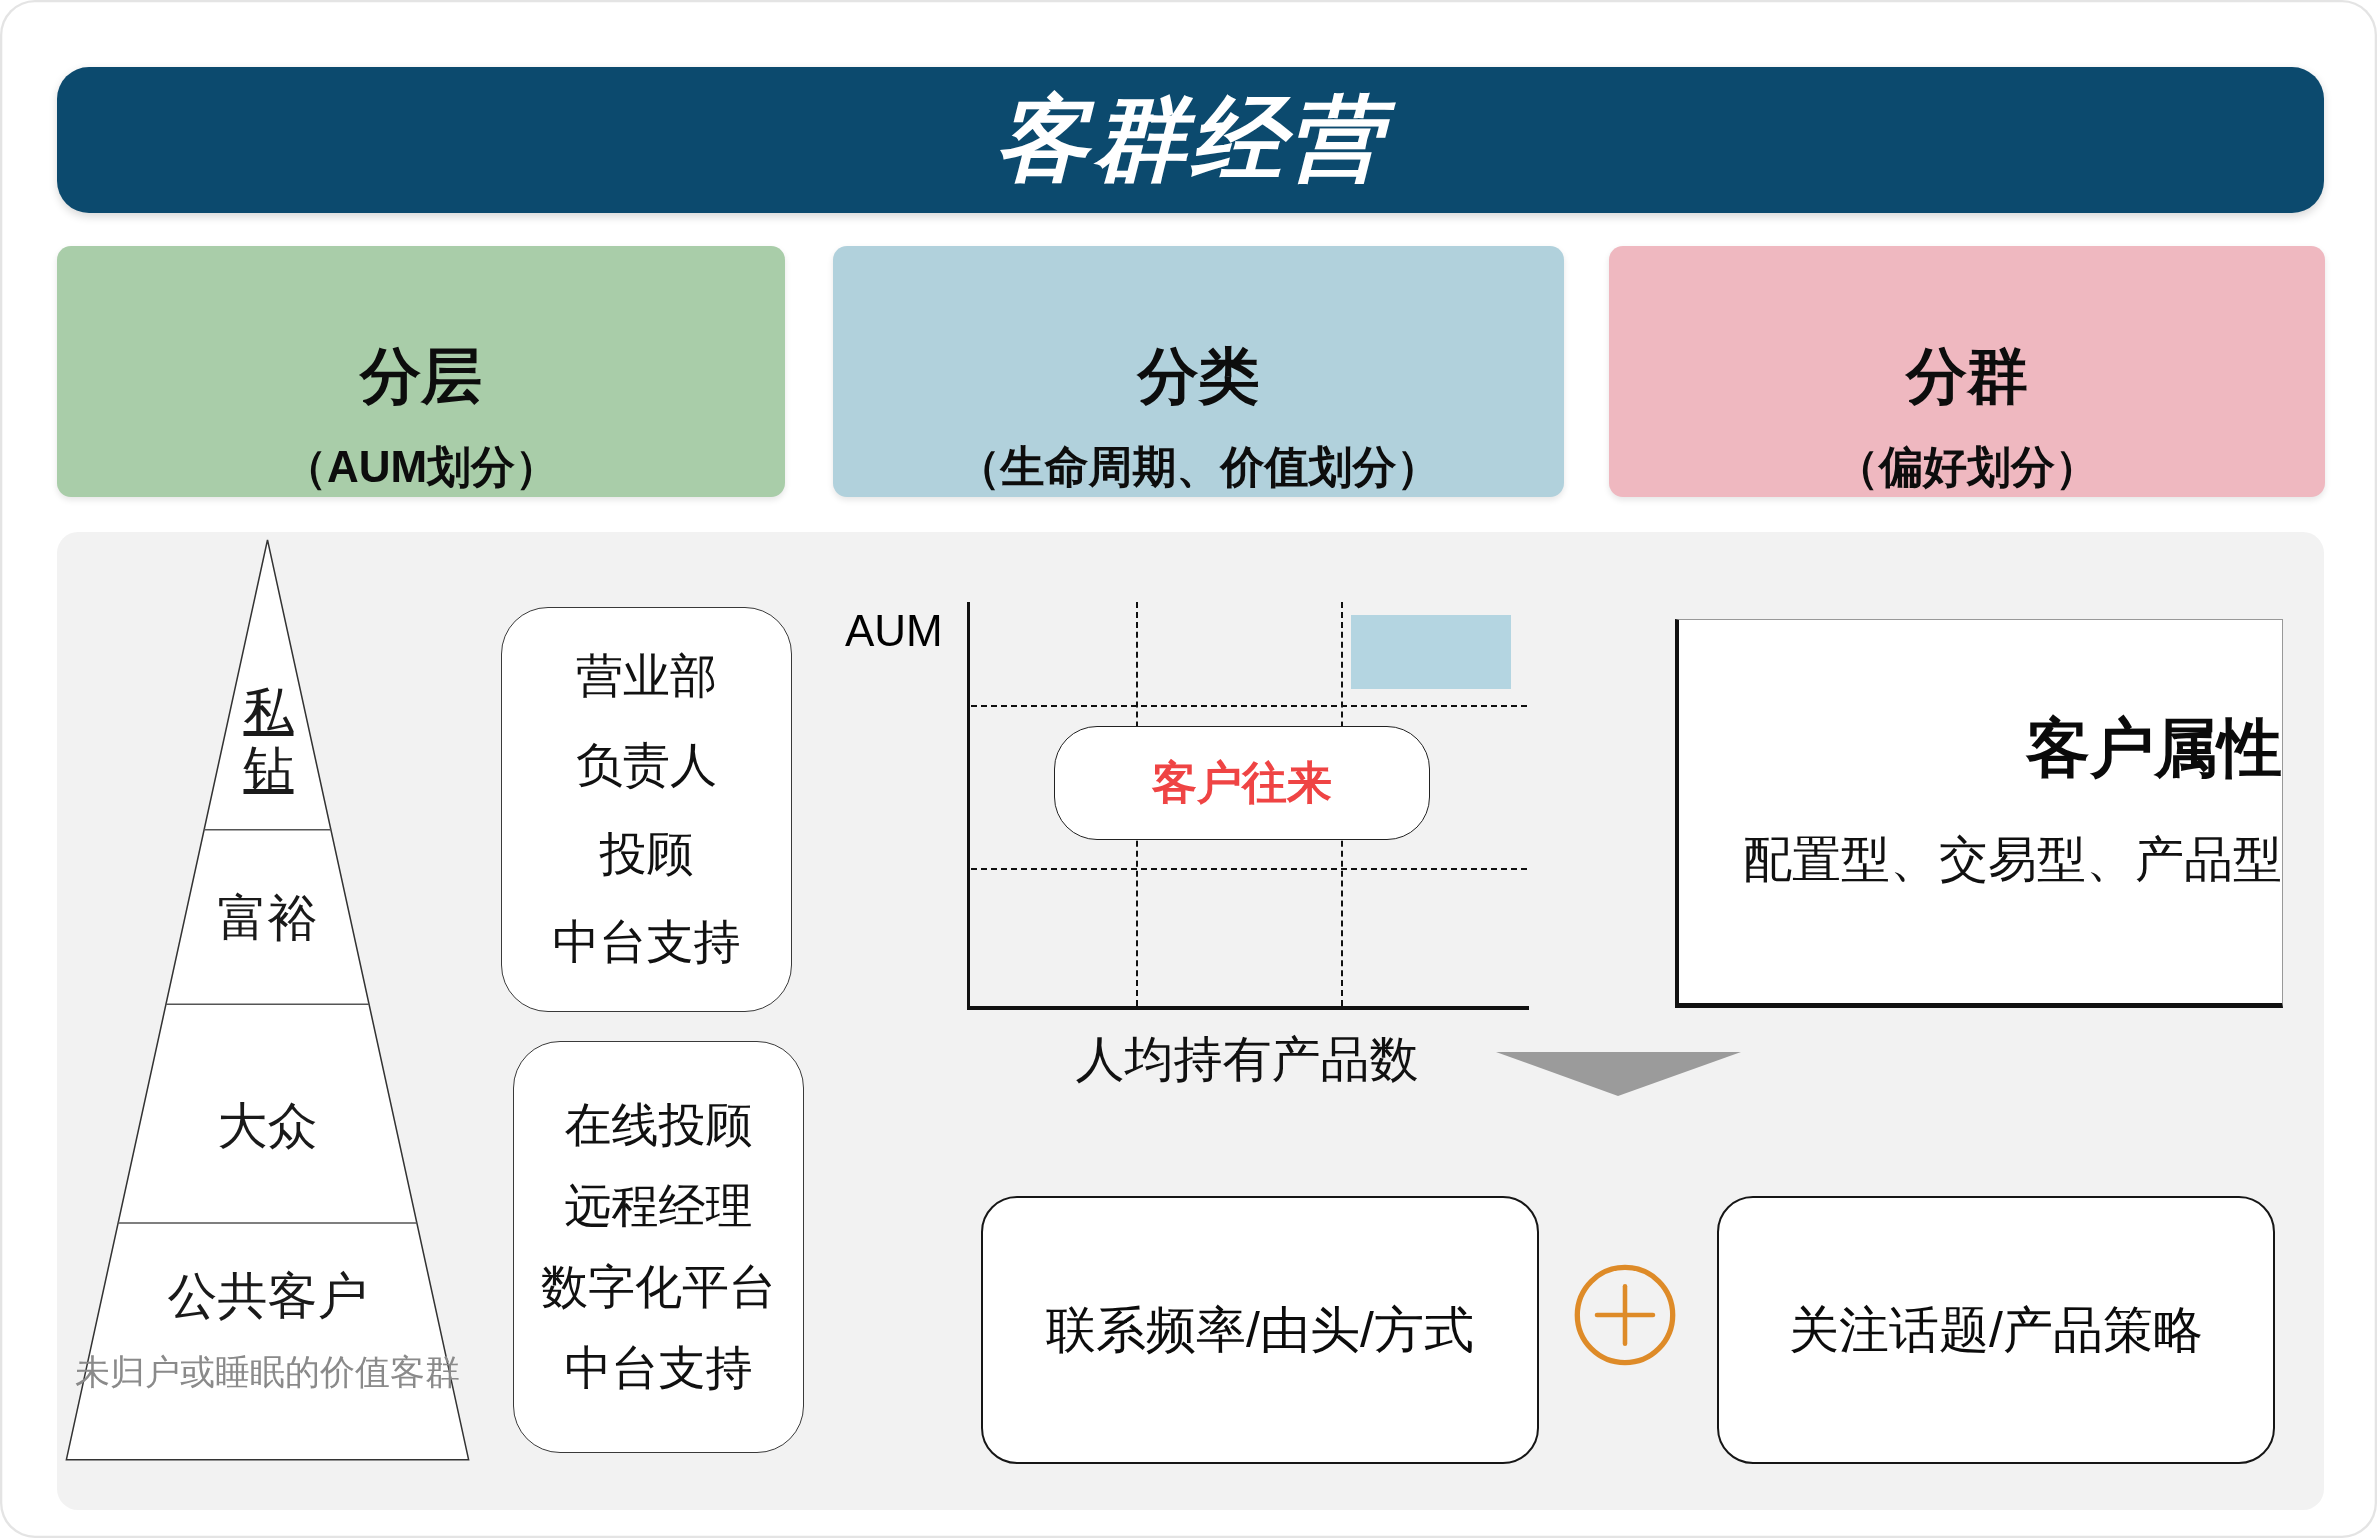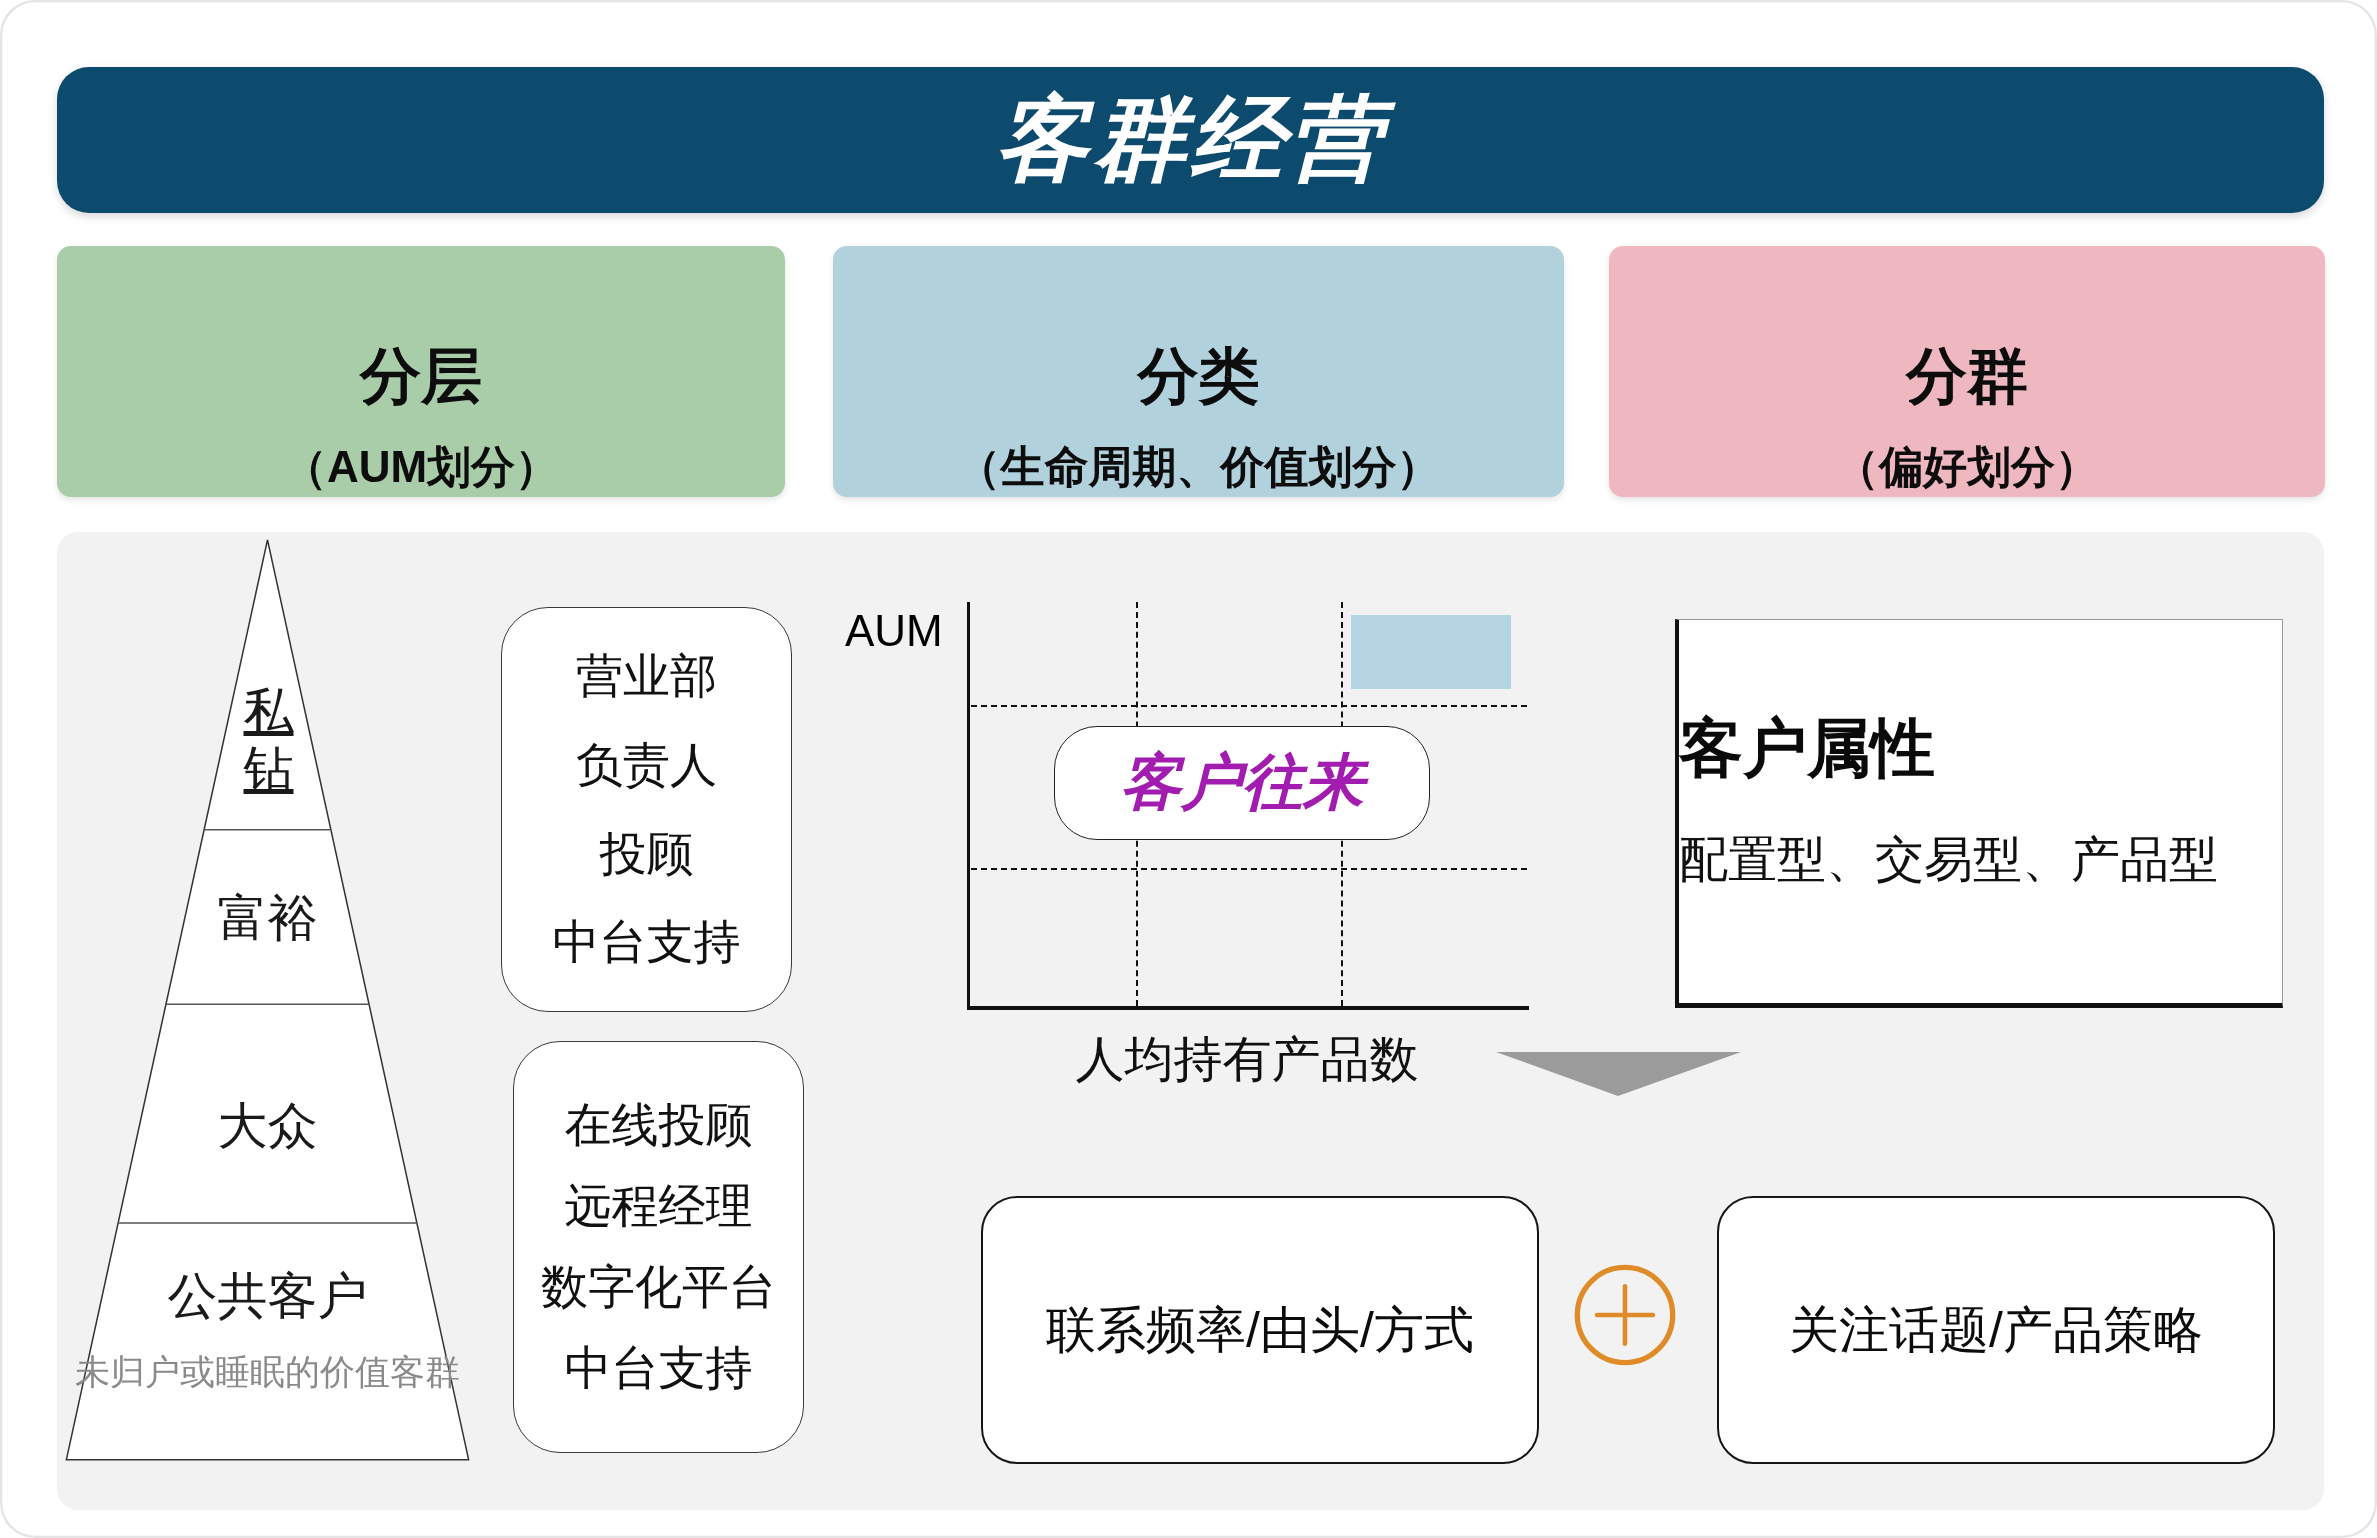--- a/index.html
+++ b/index.html
@@ -37,28 +37,28 @@
 
   
   .axis-y{left:967px;top:602px;width:3px;height:407px;background:#111;}
   .axis-x{left:967px;top:1006px;width:562px;height:3.8px;background:#111;}
   .vdash{top:602px;width:0;height:404px;border-left:2.3px dashed #111;}
   .hdash{left:971px;width:556px;height:0;border-top:2.3px dashed #111;}
   .aum{left:845px;top:606px;font-size:44px;color:#000;}
   .bluerect{left:1351px;top:615px;width:160px;height:74px;background:#B4D5E1;}
   .overlay-box{left:1054px;top:726px;width:374px;height:112px;background:#ffffff;border:1.5px solid #222;
                border-radius:43px;display:flex;align-items:center;justify-content:center;z-index:3;}
-  .overlay-box span{font-size:61px;font-weight:bold;color:#a21caf;font-style:italic;}
+  .overlay-box span{font-size:45px;font-weight:bold;color:#ef4444;}
   .xlabel{left:981px;top:1027px;width:532px;text-align:center;font-size:49px;color:#111;}
 
   
   .attr-box{left:1675px;top:619px;width:608px;height:389px;background:#ffffff;
             border-top:1.5px solid #999;border-right:1.5px solid #999;
             border-left:4.6px solid #111;border-bottom:5.3px solid #111;
-            display:flex;flex-direction:column;align-items:flex-start;gap:35px;padding-top:85px;box-sizing:border-box;}
+            display:flex;flex-direction:column;align-items:flex-end;gap:35px;padding-top:85px;box-sizing:border-box;}
   .attr-title{font-size:64px;font-weight:bold;color:#0a0a0a;}
   .attr-sub{font-size:49px;color:#111;}
 
   
   .arrow-down{left:1496px;top:1052px;width:0;height:0;
               border-left:122px solid transparent;border-right:123px solid transparent;
               border-top:44px solid #9B9B9B;}
 
   
   .bottom-box{top:1196px;width:554px;height:264px;background:#ffffff;border:2.3px solid #161616;

